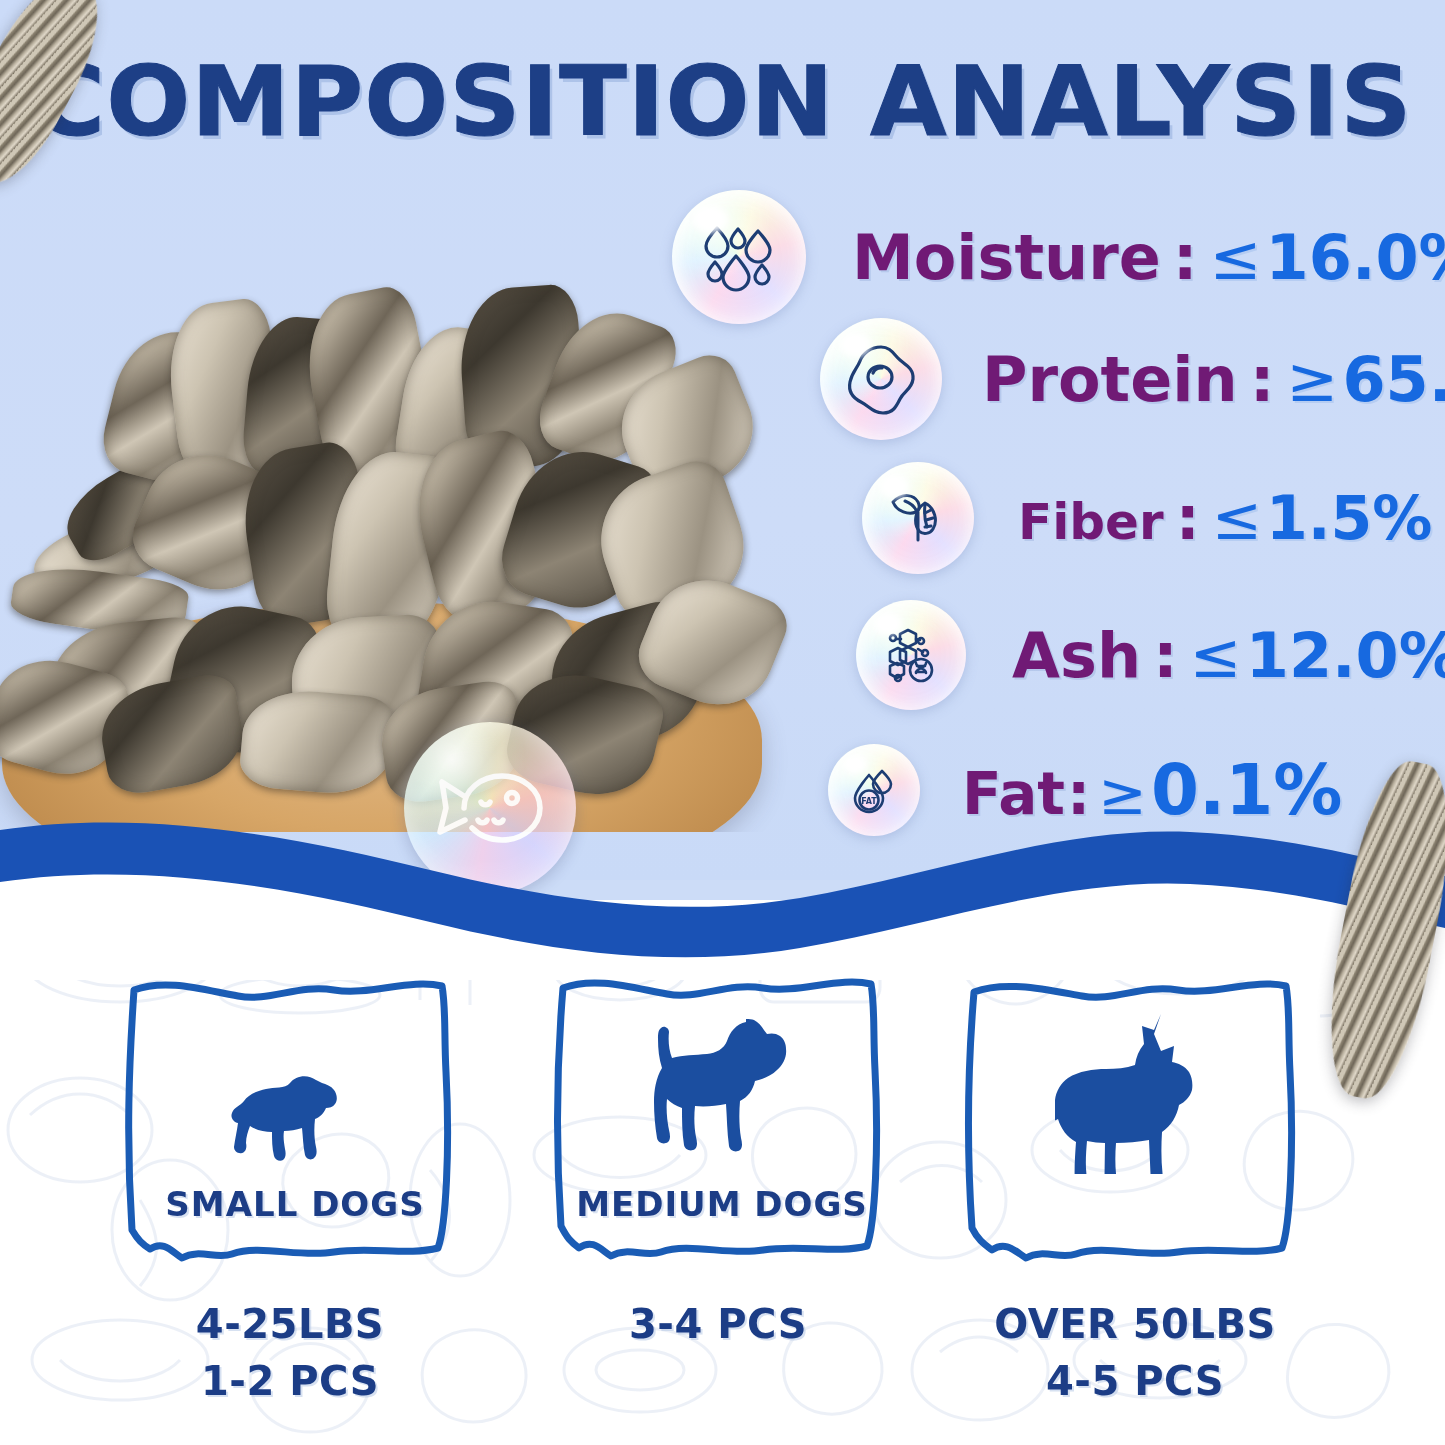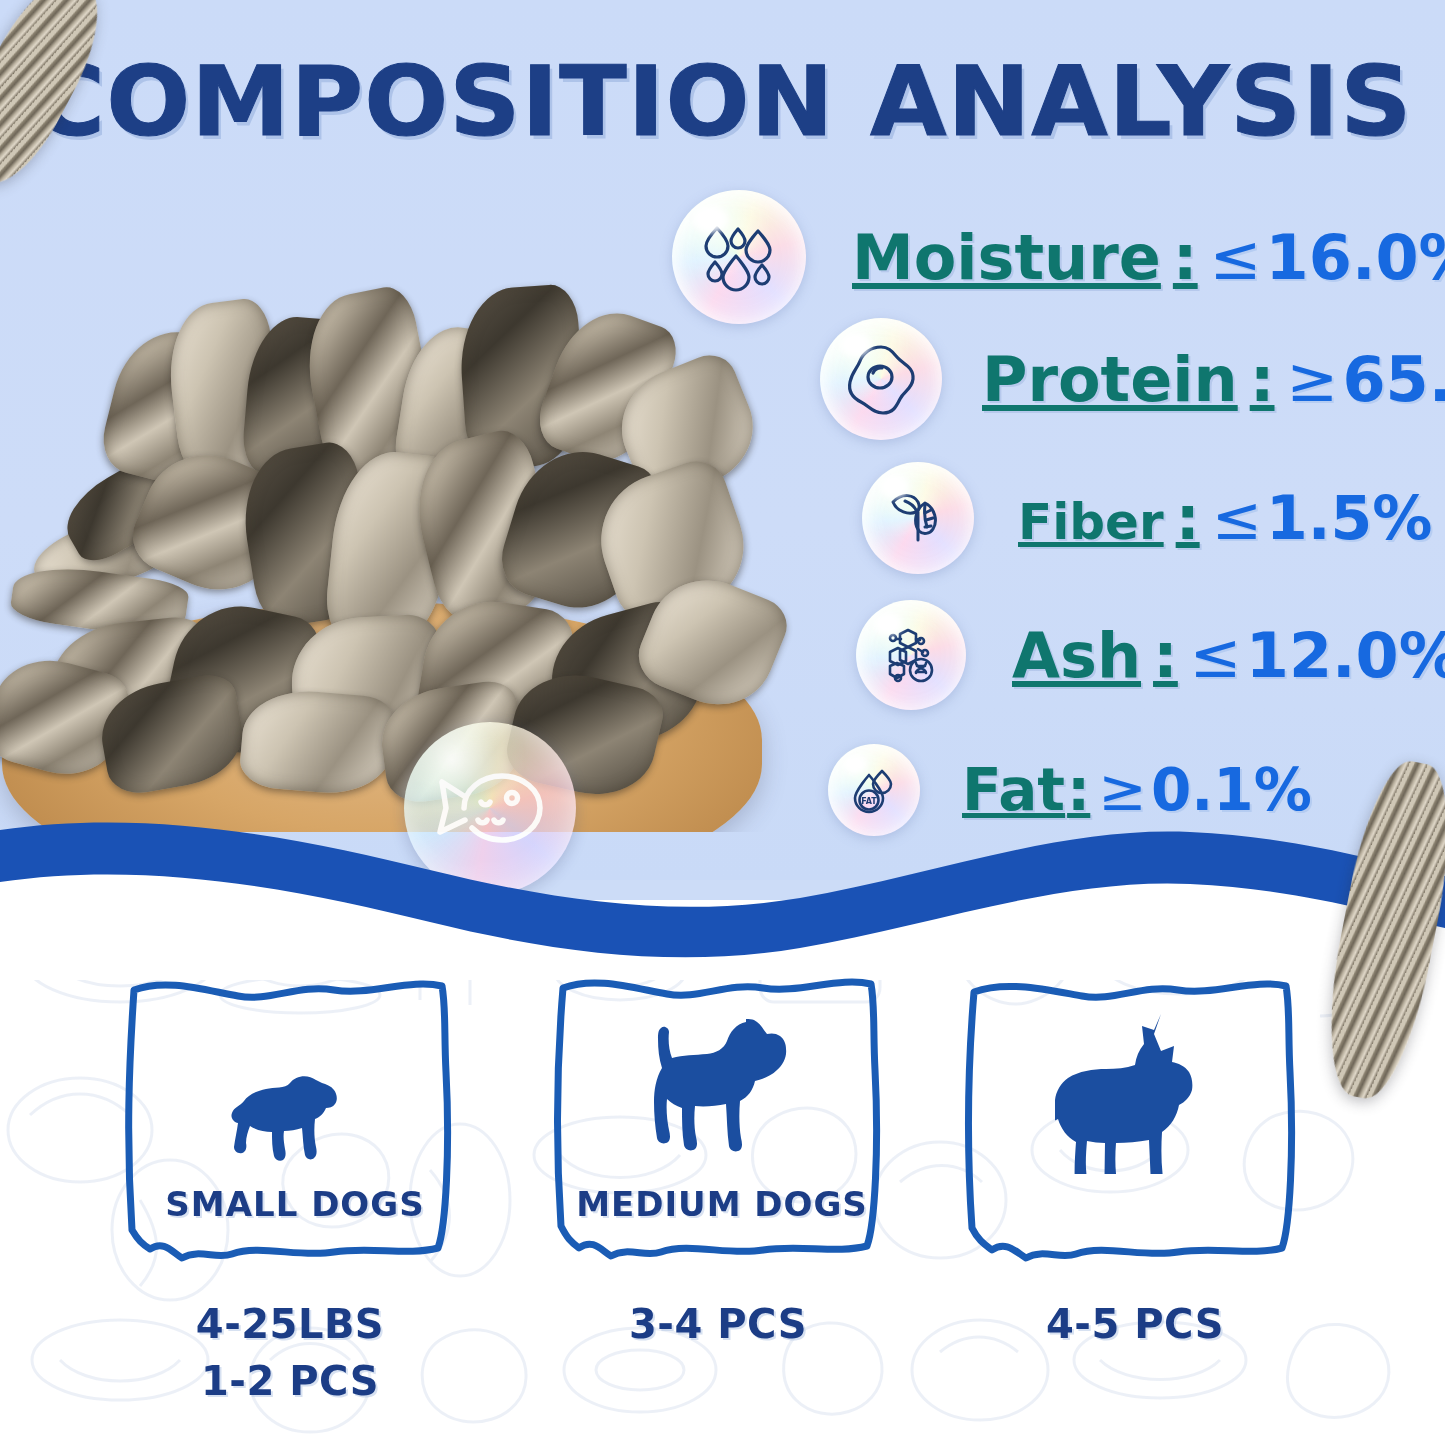--- a/index.html
+++ b/index.html
@@ -96,23 +96,22 @@
                0 3px 12px rgba(120,140,190,.35);
   }
   .bubble::after{
     content:"";position:absolute;left:16%;top:12%;
     width:26%;height:20%;border-radius:50%;
     background:rgba(255,255,255,.92);filter:blur(3px);
   }
   .bubble svg{position:absolute;left:50%;top:50%;transform:translate(-50%,-50%);}
   .label{
     font-family:"DejaVu Sans", sans-serif;font-weight:700;
-    color:#0f766e;white-space:nowrap;
+    color:#701a75;white-space:nowrap;
     text-shadow:2px 2px 0 rgba(160,182,224,.5);
-    text-decoration:underline;
   }
   .value{
     font-family:"DejaVu Sans", sans-serif;font-weight:700;
     color:#1769e0;white-space:nowrap;
     text-shadow:2px 2px 0 rgba(160,190,235,.5);
   }
   .cmp{font-weight:400;padding-right:4px;}
 
   
   .fishbubble{
@@ -293,21 +292,21 @@
         <svg width="54" height="54" viewBox="0 0 54 54">
           <g fill="none" stroke="#1d3d73" stroke-width="2.6" stroke-linecap="round" stroke-linejoin="round">
             <path d="M35 8c0 0-9 9-9 13a9 9 0 0 0 18 0c0-4-9-13-9-13z"></path>
             <path d="M22 12c0 0-14 16-14 23a14 14 0 0 0 28 0c0-7-14-23-14-23z"></path>
             <circle cx="22" cy="37" r="9.5"></circle>
             <text x="22" y="40.5" font-family="DejaVu Sans, sans-serif" font-size="8" font-weight="700" fill="#1d3d73" stroke="none" text-anchor="middle">FAT</text>
           </g>
         </svg>
       </div>
       <div style="margin-left:42px;">
-        <span class="label" style="font-size:58px;">Fat</span><span class="label" style="font-size:58px;padding:0 8px 0 2px;">:</span><span class="value cmp" style="font-size:58px;">≥</span><span class="value" style="font-size:58px;">0.1%</span>
+        <span class="label" style="font-size:58px;">Fat</span><span class="label" style="font-size:58px;padding:0 8px 0 2px;">:</span><span class="value cmp" style="font-size:58px;">≥</span><span class="value" style="font-size:69px;">0.1%</span>
       </div>
     </div>
   </div>
 
   <div class="title">COMPOSITION ANALYSIS</div>
 
   <div class="bottom">
     <svg class="watermark" viewBox="0 0 1445 545">
       <g fill="none" stroke="#c9d4e8" stroke-width="3">
         <ellipse cx="120" cy="60" rx="95" ry="42"></ellipse>
@@ -417,17 +416,18 @@
 
   <div class="specs">
     <div class="spec" style="left:110px;">
       <div>4-25LBS</div>
       <div>1-2 PCS</div>
     </div>
     <div class="spec" style="left:538px;">
       <div>3-4 PCS</div>
     </div>
     <div class="spec" style="left:955px;">
+      <div>OVER 50LBS</div>
       <div>4-5 PCS</div>
     </div>
   </div>
 
 </div>
 
 </body></html>

